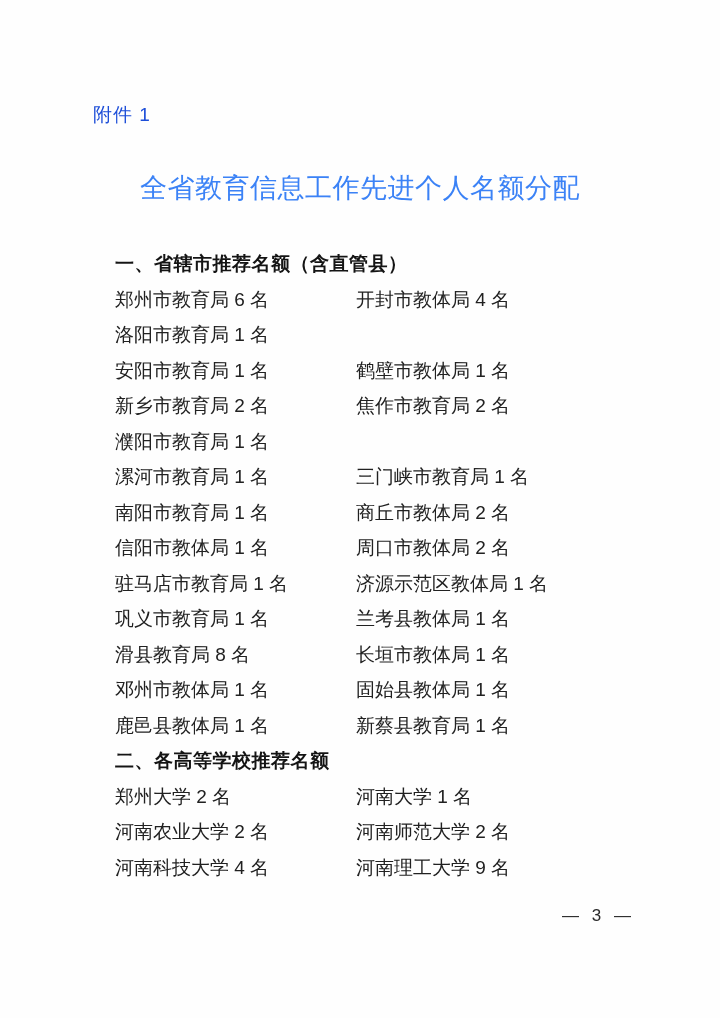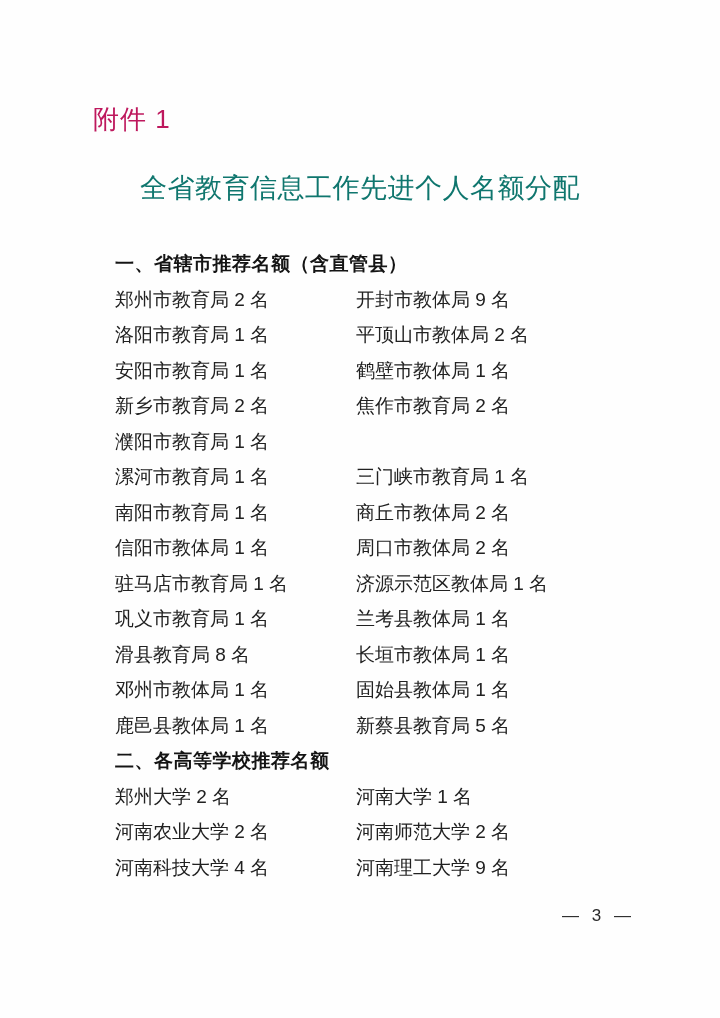--- a/index.html
+++ b/index.html
@@ -14,34 +14,34 @@
   .page {
     position: relative;
     width: 720px;
     height: 1018px;
     background: #fefefe;
   }
   .attachment-label {
     position: absolute;
     left: 93px;
     top: 102px;
-    font-size: 26px;
+    font-size: 19px;
     letter-spacing: 1px;
-    color: #be185d;
+    color: #1d4ed8;
   }
   .doc-title {
     position: absolute;
     left: 0;
     top: 170px;
     width: 720px;
     text-align: center;
     font-size: 27px;
     font-weight: 500;
     letter-spacing: 0.5px;
-    color: #0f766e;
+    color: #3b82f6;
   }
   .content {
     position: absolute;
     left: 115px;
     top: 246px;
     width: 500px;
   }
   .line {
     height: 35.5px;
     line-height: 35.5px;
@@ -78,26 +78,25 @@
 <body>
 
 <div class="page">
   <div class="attachment-label">附件 1</div>
 
   <div class="doc-title">全省教育信息工作先进个人名额分配</div>
 
   <div class="content" id="sections-root">
       <div class="line heading">一、省辖市推荐名额（含直管县）</div>
       <div class="line row">
-        <span class="cell-left">郑州市教育局 2 名</span>
-        <span class="cell-right">开封市教体局 9 名</span>
+        <span class="cell-left">郑州市教育局 6 名</span>
+        <span class="cell-right">开封市教体局 4 名</span>
       </div>
       <div class="line row">
         <span class="cell-left">洛阳市教育局 1 名</span>
-        <span class="cell-right">平顶山市教体局 2 名</span>
       </div>
       <div class="line row">
         <span class="cell-left">安阳市教育局 1 名</span>
         <span class="cell-right">鹤壁市教体局 1 名</span>
       </div>
       <div class="line row">
         <span class="cell-left">新乡市教育局 2 名</span>
         <span class="cell-right">焦作市教育局 2 名</span>
       </div>
       <div class="line row">
@@ -126,21 +125,21 @@
       <div class="line row">
         <span class="cell-left">滑县教育局 8 名</span>
         <span class="cell-right">长垣市教体局 1 名</span>
       </div>
       <div class="line row">
         <span class="cell-left">邓州市教体局 1 名</span>
         <span class="cell-right">固始县教体局 1 名</span>
       </div>
       <div class="line row">
         <span class="cell-left">鹿邑县教体局 1 名</span>
-        <span class="cell-right">新蔡县教育局 5 名</span>
+        <span class="cell-right">新蔡县教育局 1 名</span>
       </div>
       <div class="line heading">二、各高等学校推荐名额</div>
       <div class="line row">
         <span class="cell-left">郑州大学 2 名</span>
         <span class="cell-right">河南大学 1 名</span>
       </div>
       <div class="line row">
         <span class="cell-left">河南农业大学 2 名</span>
         <span class="cell-right">河南师范大学 2 名</span>
       </div>

